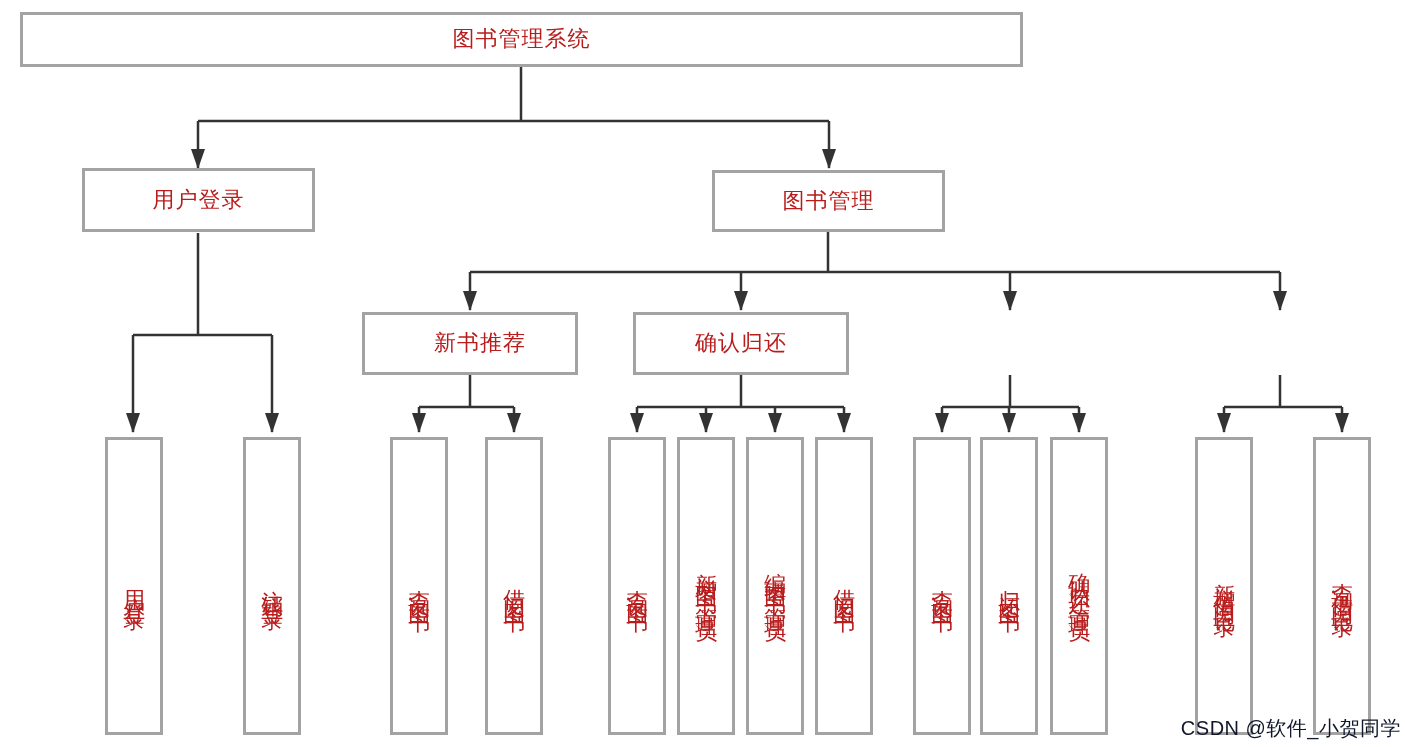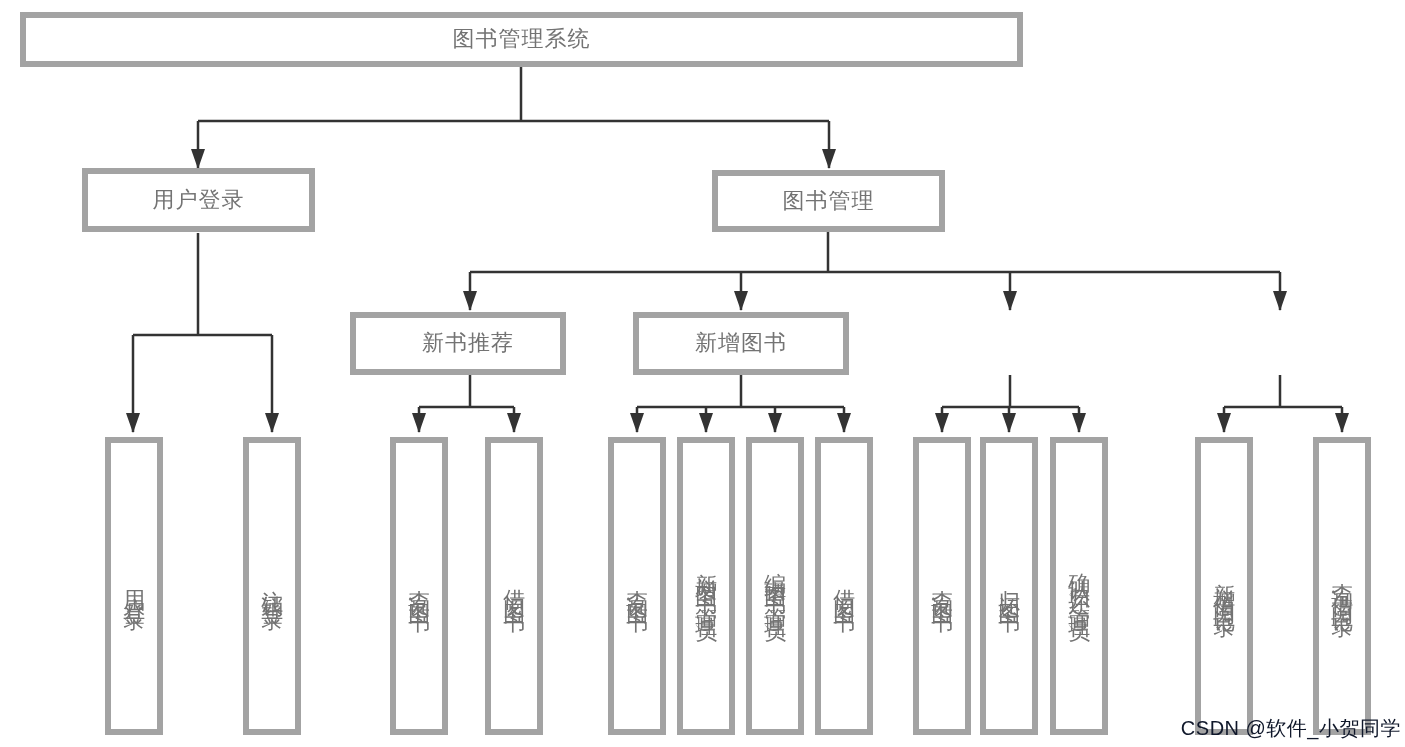--- a/index.html
+++ b/index.html
@@ -18,23 +18,23 @@
   .connectors {
     position: absolute;
     left: 0;
     top: 0;
     width: 1405px;
     height: 747px;
   }
   .node {
     position: absolute;
     box-sizing: border-box;
-    border: 6px solid #a3a3a3;
+    border: 3px solid #a3a3a3;
     background: #ffffff;
-    color: #737373;
+    color: #b91c1c;
     display: flex;
     align-items: center;
     justify-content: center;
     font-size: 22px;
     letter-spacing: 1px;
     text-align: center;
     line-height: 1.2;
   }
   .leaf {
     writing-mode: vertical-rl;
@@ -102,22 +102,22 @@
       <path d="M1224 407 V432"></path>
       <path d="M1342 407 V432"></path>
     </g>
   </svg>
 
   <div class="node" style="left:20px; top:12px; width:1003px; height:55px;">图书管理系统</div>
 
   <div class="node" style="left:82px; top:168px; width:233px; height:64px;">用户登录</div>
   <div class="node" style="left:712px; top:170px; width:233px; height:62px;">图书管理</div>
 
-  <div class="node lvl3" style="left:350px;padding-left:20px;">新书推荐</div>
-  <div class="node lvl3" style="left:633px;">新增图书</div>
+  <div class="node lvl3" style="left:362px;padding-left:20px;">新书推荐</div>
+  <div class="node lvl3" style="left:633px;">确认归还</div>
 
   <div class="node leaf" style="left:105px;">用户登录</div>
   <div class="node leaf" style="left:243px;">注销登录</div>
 
   <div class="node leaf" style="left:390px;">查询图书</div>
   <div class="node leaf" style="left:485px;">借阅图书</div>
 
   <div class="node leaf" style="left:608px;">查询图书</div>
   <div class="node leaf" style="left:677px;">新增图书（管理员）</div>
   <div class="node leaf" style="left:746px;">编辑图书（管理员）</div>

